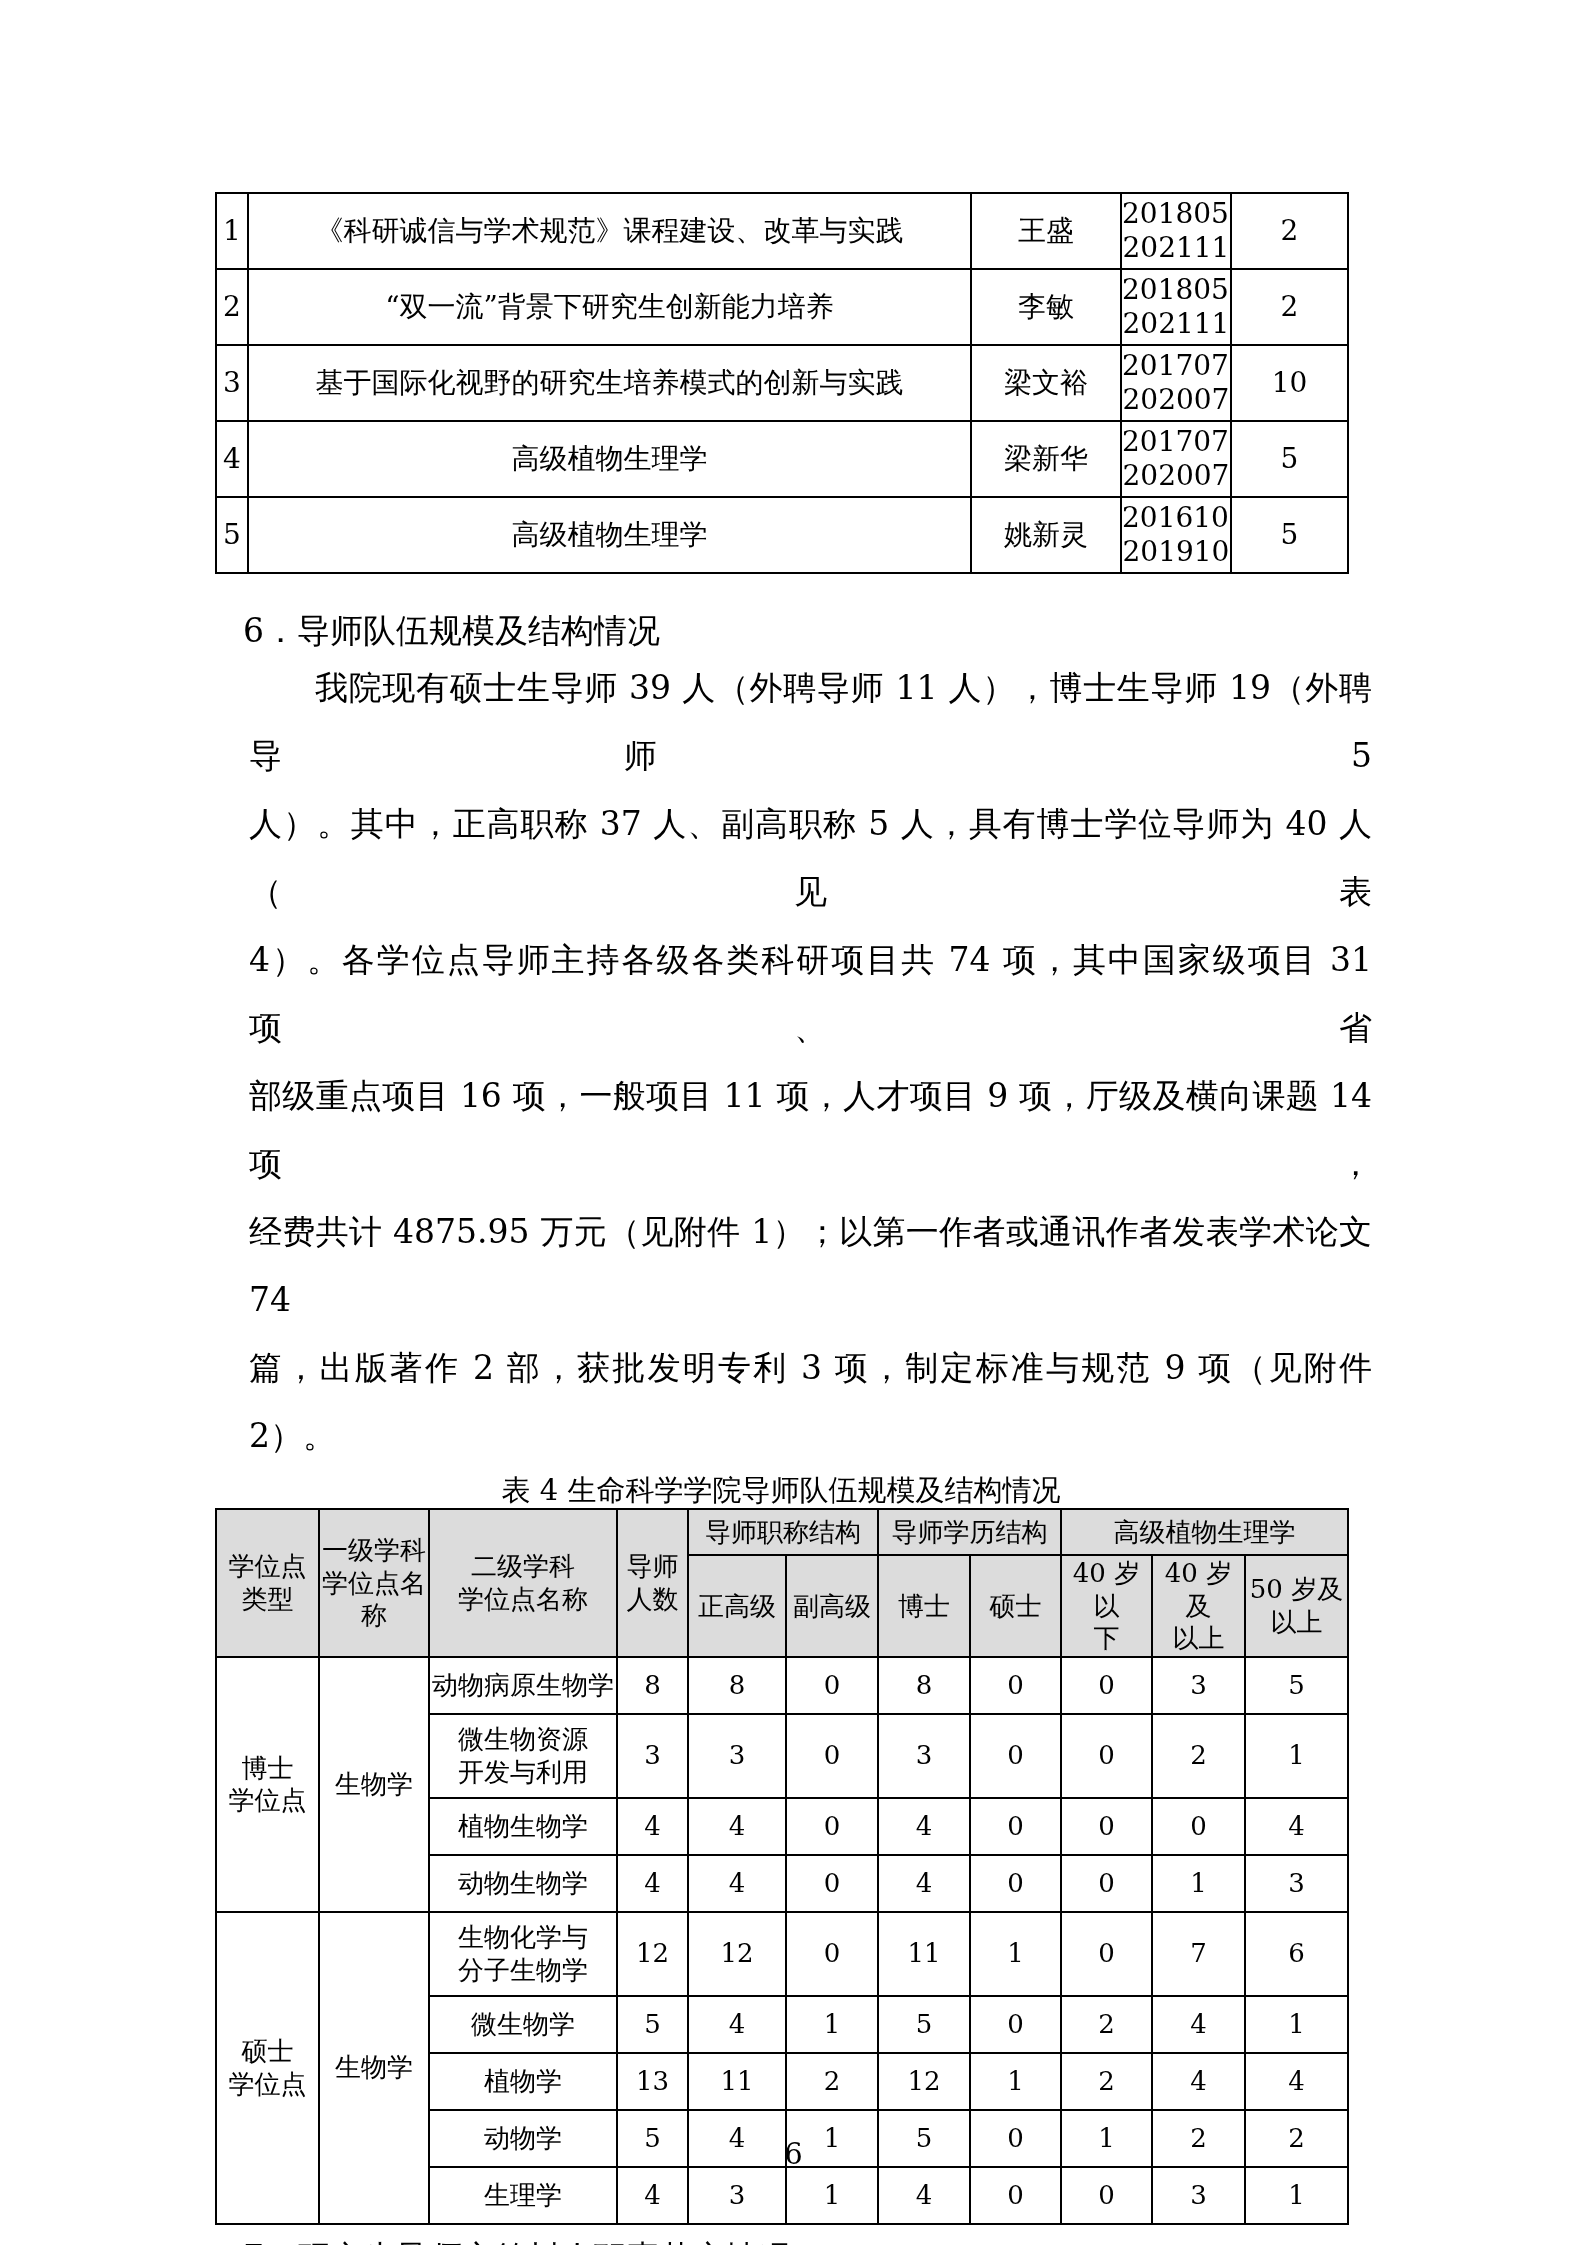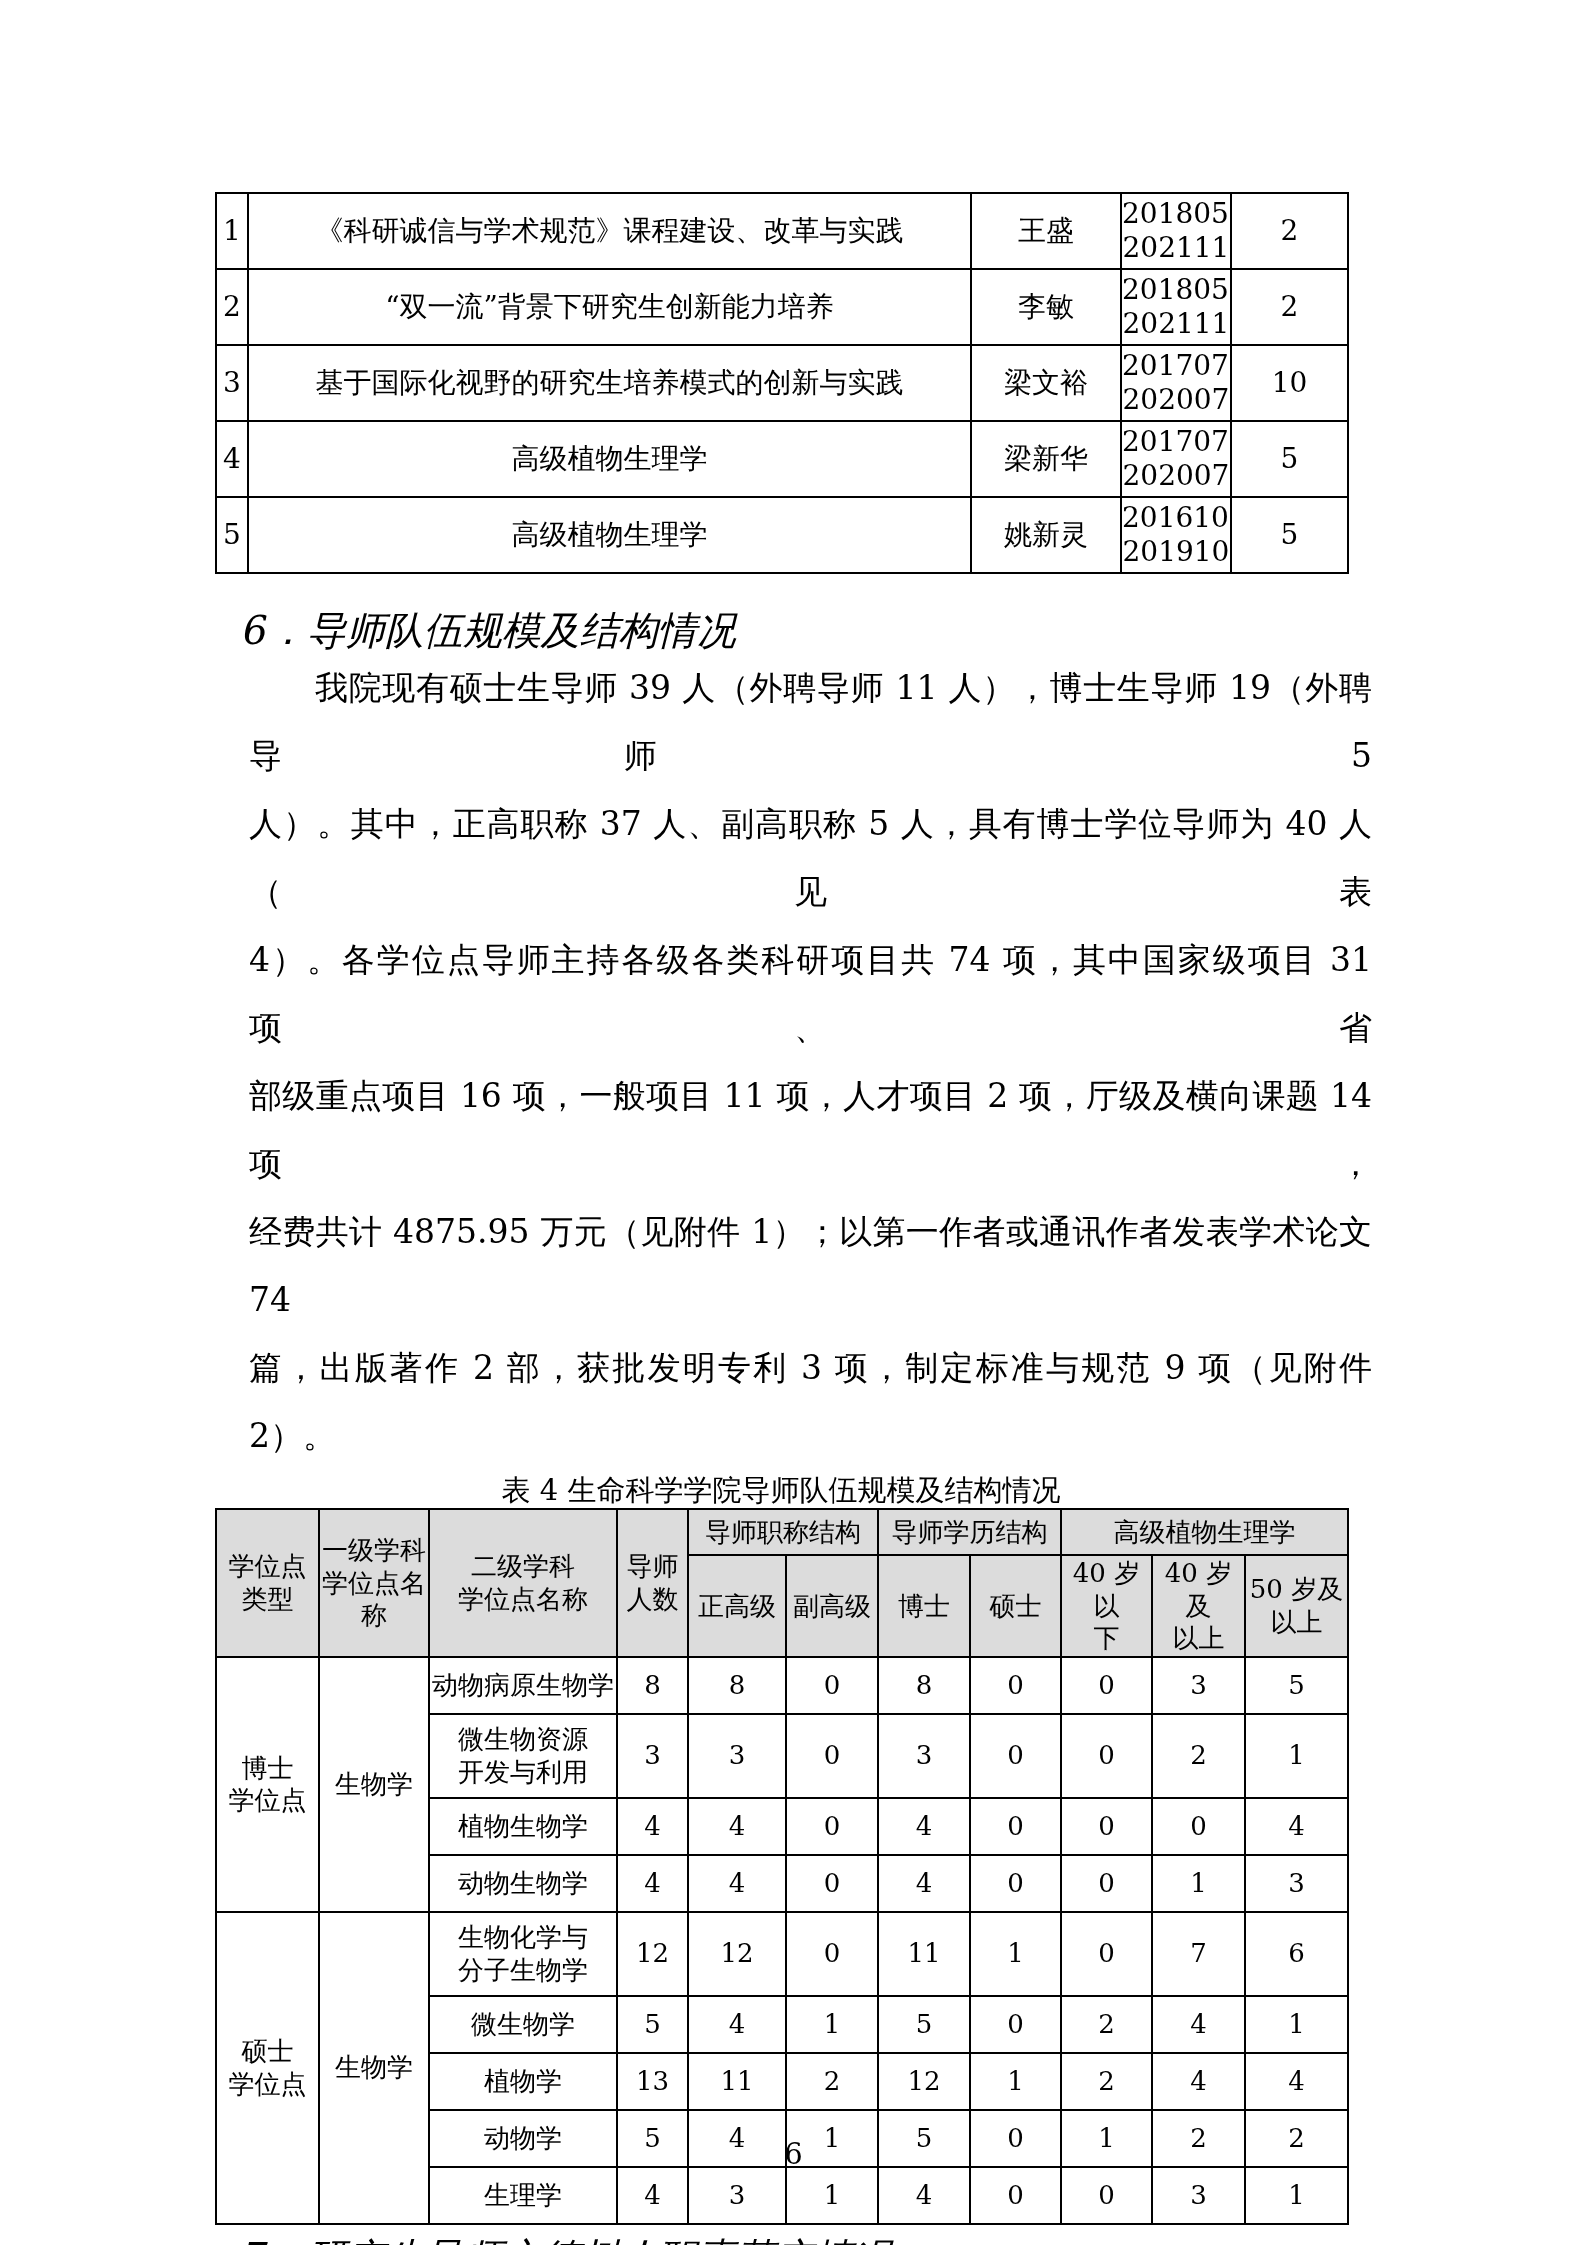--- a/index.html
+++ b/index.html
@@ -36,23 +36,22 @@
   .mtable { font-size: 26px; }
   .mtable td { padding: 1px 2px; line-height: 1.25; }
   .mtable .hrow td { background: #dcdcdc; }
   .r46 { height: 46px; }
   .r96 { height: 96px; }
   .r57 { height: 57px; }
   .r84 { height: 84px; }
   
   .h-num {
     margin-left: 28px;
-    font-size: 39px;
+    font-size: 33px;
     line-height: 46px;
-    font-style: italic;
   }
   .h6 { margin-top: 34px; }
   .h7 { margin-top: 10px; }
   .para {
     margin-left: 34px;
     width: 1123px;
     font-size: 33px;
   }
   .para .line {
     line-height: 68px;
@@ -136,21 +135,21 @@
           <td>5</td>
         </tr>
       </tbody>
     </table>
 
     <div class="h-num h6">6．导师队伍规模及结构情况</div>
     <div class="para para6">
       <div class="line indent">我院现有硕士生导师 39 人（外聘导师 11 人），博士生导师 19（外聘导师 5</div>
       <div class="line">人）。其中，正高职称 37 人、副高职称 5 人，具有博士学位导师为 40 人（见表</div>
       <div class="line">4）。各学位点导师主持各级各类科研项目共 74 项，其中国家级项目 31 项、省</div>
-      <div class="line">部级重点项目 16 项，一般项目 11 项，人才项目 2 项，厅级及横向课题 14 项，</div>
+      <div class="line">部级重点项目 16 项，一般项目 11 项，人才项目 9 项，厅级及横向课题 14 项，</div>
       <div class="line">经费共计 4875.95 万元（见附件 1）；以第一作者或通讯作者发表学术论文 74</div>
       <div class="line lastline">篇，出版著作 2 部，获批发明专利 3 项，制定标准与规范 9 项（见附件 2）。</div>
     </div>
 
     <div class="caption">表 4 生命科学学院导师队伍规模及结构情况</div>
 
     <table class="mtable">
       <colgroup>
         <col style="width:103px">
           <col style="width:110px">

